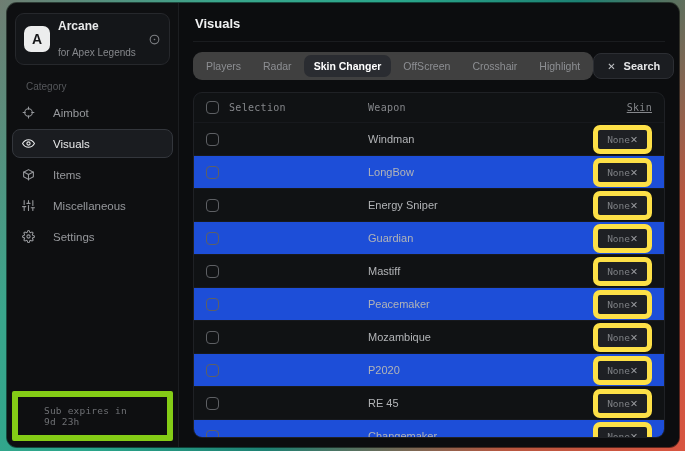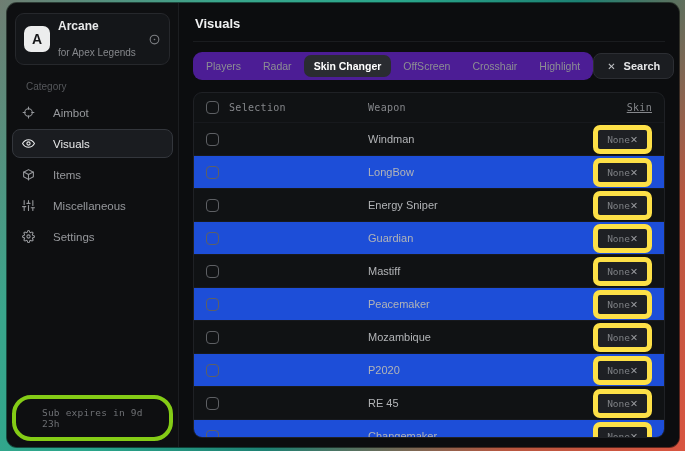--- a/index.html
+++ b/index.html
@@ -39,36 +39,36 @@
   .nav { display:flex; flex-direction:column; }
   .nav-item {
     display:flex; align-items:center; gap:18px; height:27px; padding:0 9px; margin:1px 0;
     border-radius:8px; color:#96989c; border:1px solid transparent; cursor:pointer;
   }
   .nav-item.active { background:#1a1c20; border-color:#33363c; color:#e8e9ea; }
   .nav-icon { display:flex; width:13px; height:13px; }
   .nav-icon svg { width:13px; height:13px; }
   .nav-label { font-size:11.5px; }
   .footer-card {
-    margin-top:auto; padding:8px 26px; border:4px solid #84cc16; border-radius:19px;
+    margin-top:auto; padding:8px 26px; border:6px solid #84cc16; border-radius:2px;
     font-family:"DejaVu Sans Mono", monospace;
   }
   .foot-line1 { font-size:9.5px; color:#6e7074; letter-spacing:.2px; }
   .foot-line2 { font-size:9.5px; color:#a9abae; margin-top:5px; letter-spacing:.2px; }
   
   .main {
     flex:1; min-width:0; box-sizing:border-box; background:#0c0d0f;
     display:flex; flex-direction:column; padding:11px 14px 9px;
   }
   .main-header {
     font-size:13px; font-weight:700; color:#f0f1f2;
     padding:2px 2px 10px; border-bottom:1px solid #1a1c1f;
   }
   .toolbar { display:flex; align-items:center; justify-content:space-between; margin-top:10px; }
-  .tabs { display:flex; align-items:center; background:#4c1d95; border-radius:9px; padding:3px; gap:2px; }
+  .tabs { display:flex; align-items:center; background:#404040; border-radius:9px; padding:3px; gap:2px; }
   .tab {
     background:none; border:none; font-family:inherit; font-size:10.5px; color:#8d8f93;
     padding:5px 10px; border-radius:7px; cursor:pointer; white-space:nowrap;
   }
   .tab.active { background:#2a2c31; color:#ffffff; font-weight:600; }
   .search-btn {
     display:flex; align-items:center; gap:8px; background:#1b1d21; border:1px solid #2c2e33;
     border-radius:8px; padding:6px 13px; color:#e4e5e7; font-family:inherit;
     font-size:11px; font-weight:600; cursor:pointer;
   }

